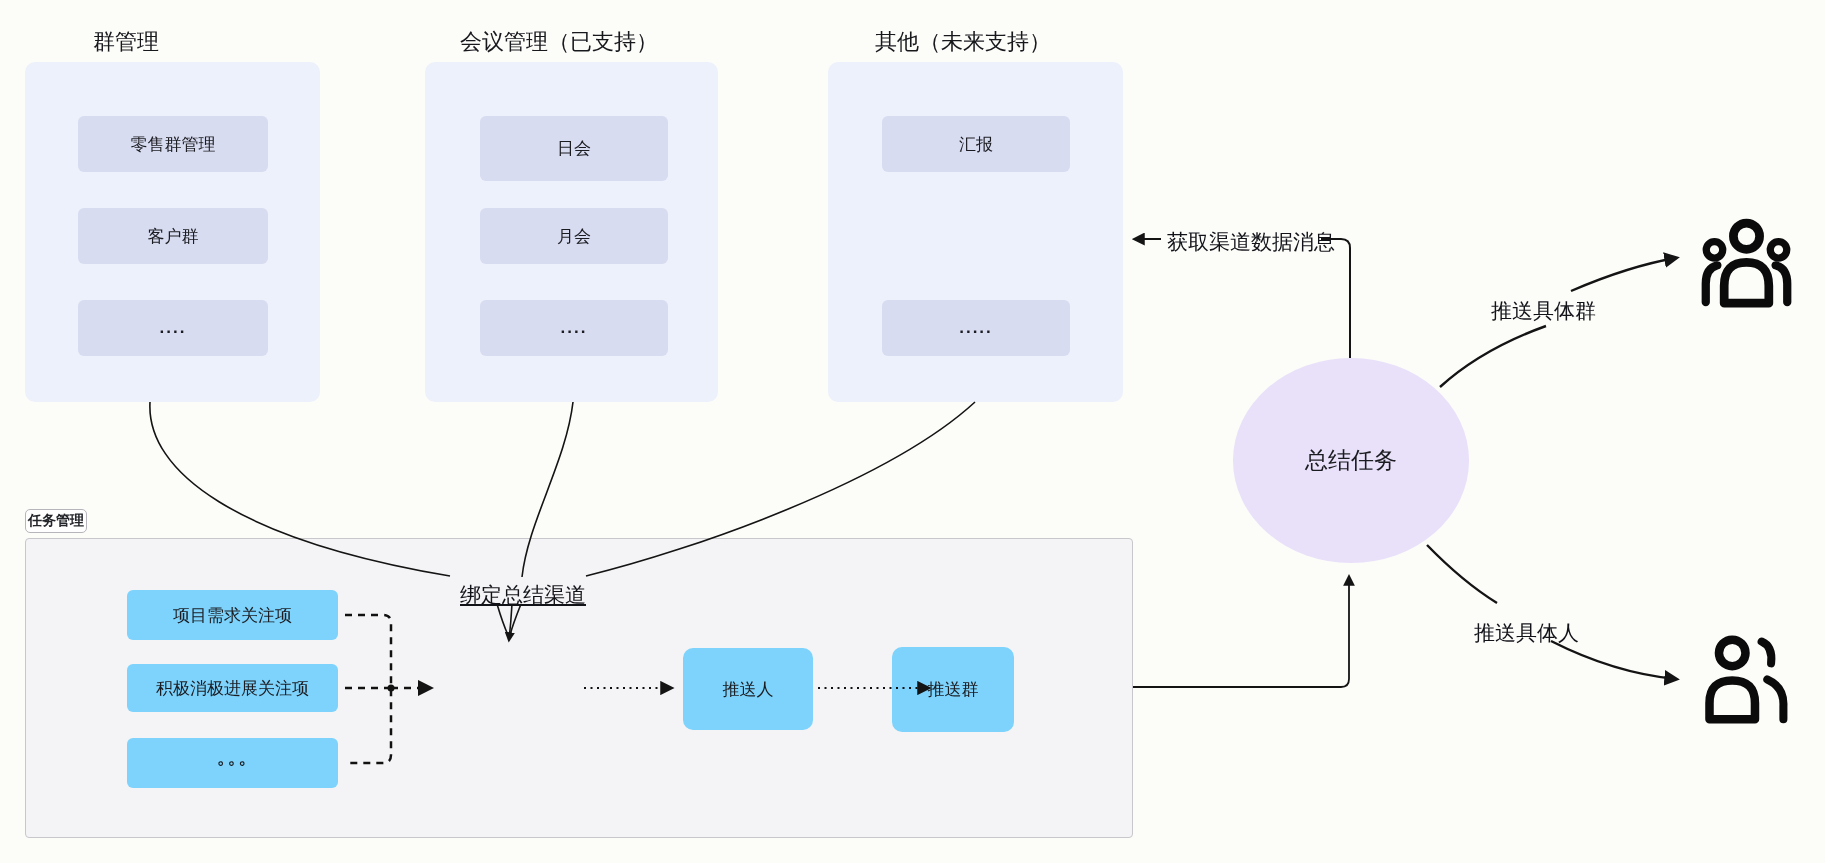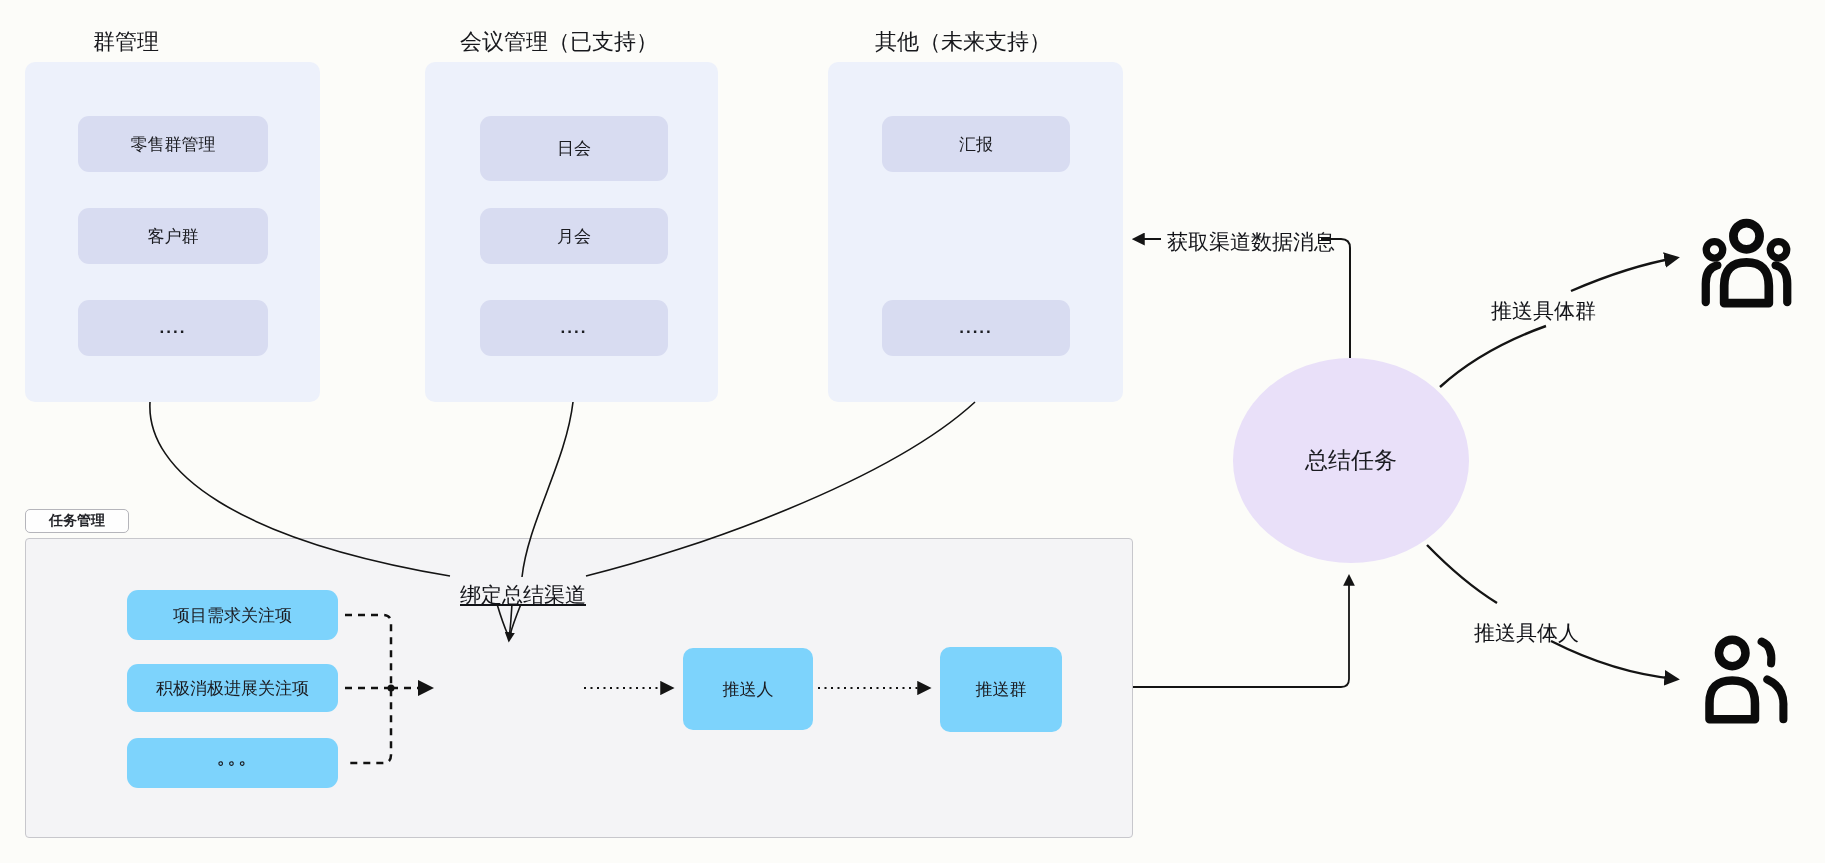--- a/index.html
+++ b/index.html
@@ -19,40 +19,40 @@
   }
   .container-box {
     position:absolute;
     background:#edf1fb;
     border-radius:10px;
   }
   .node {
     position:absolute;
     display:flex; align-items:center; justify-content:center;
     font-size:17px; color:#1b1c21;
-    border-radius:11px;
+    border-radius:6px;
     white-space:nowrap;
   }
   .col-item { background:#d8dcf1; }
   .lav-item { background:#7dd3fc; }
   .dots { letter-spacing:2px; font-weight:600; }
   .task-panel {
     position:absolute;
     left:25px; top:538px; width:1108px; height:300px;
     background:#f4f4f6;
     border:1px solid #c7c7cc;
     border-radius:4px;
   }
   .task-chip {
     position:absolute;
     left:25px; top:509px;
     background:#fefefe;
     border:1px solid #b5b5bb;
     border-radius:5px;
-    padding:2px 23px;
+    padding:2px 2px;
     font-size:14px; font-weight:700; color:#232429;
     white-space:nowrap;
   }
   .flow-node { border-radius:10px; }
   .summary-circle {
     position:absolute;
     left:1233px; top:358px; width:236px; height:205px;
     background:#e9e0f9;
     border-radius:50%;
     display:flex; align-items:center; justify-content:center;
@@ -94,21 +94,21 @@
   <div class="node col-item dots" style="left:882px; top:300px; width:188px; height:56px;">.....</div>
 
   <div class="task-panel"></div>
   <div class="task-chip">任务管理</div>
 
   <div class="node lav-item" style="left:127px; top:590px; width:211px; height:50px;">项目需求关注项</div>
   <div class="node lav-item" style="left:127px; top:664px; width:211px; height:48px;">积极消极进展关注项</div>
   <div class="node lav-item dots" style="left:127px; top:738px; width:211px; height:50px; font-size:14px;">∘∘∘</div>
 
   <div class="node lav-item flow-node" style="left:683px; top:648px; width:130px; height:82px;">推送人</div>
-  <div class="node lav-item flow-node" style="left:940px; top:647px; width:122px; height:85px;">推送群</div>
+  <div class="node lav-item flow-node" style="left:892px; top:647px; width:122px; height:85px;">推送群</div>
 
   <div class="summary-circle">
     <span>总结任务</span>
   </div>
 
   <div class="edge-label" style="left:460px;  top:581px;text-decoration:underline;">绑定总结渠道</div>
   <div class="edge-label" style="left:1167px; top:228px;">获取渠道数据消息</div>
   <div class="edge-label" style="left:1491px; top:297px;">推送具体群</div>
   <div class="edge-label" style="left:1474px; top:619px;">推送具体人</div>
 

